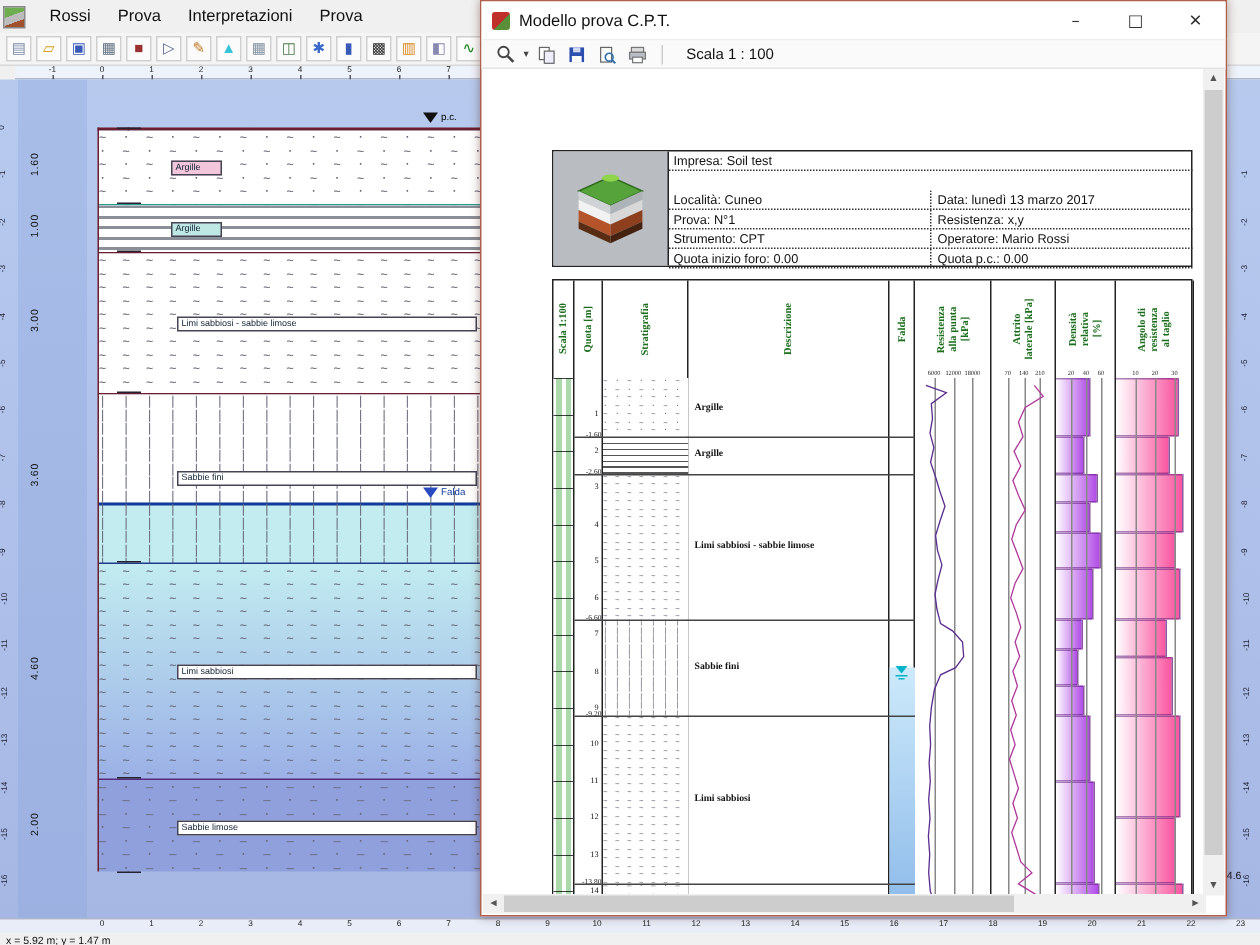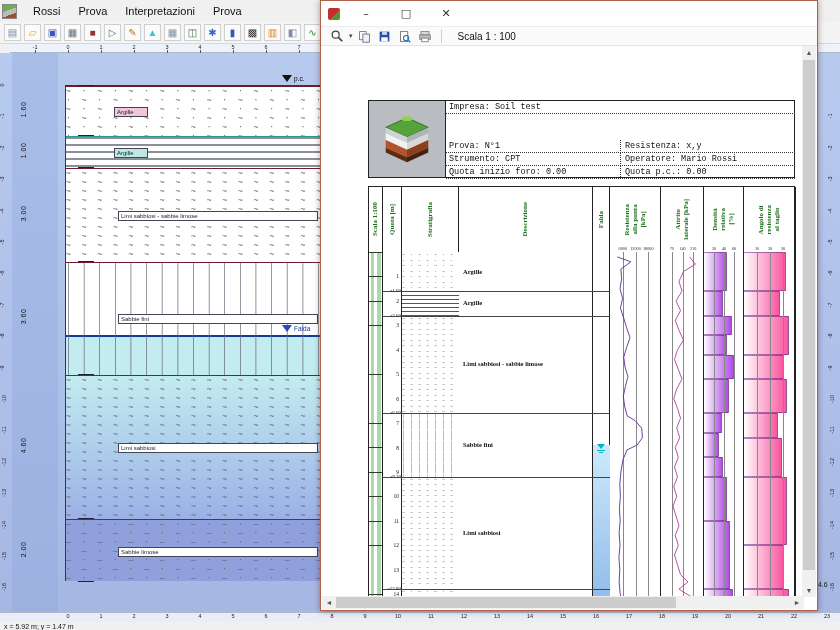--- a/index.html
+++ b/index.html
@@ -50,21 +50,21 @@
   #scale-label{font-size:10px;color:#111;margin-left:8px;}
   #pcontent{position:absolute;left:1px;top:45px;width:482px;height:551px;background:#fff;overflow:hidden;}
 
   
   #vscroll{position:absolute;right:1px;top:45px;width:14px;height:551px;background:#f0f0f0;}
   #hscroll{position:absolute;left:1px;bottom:1px;width:482px;height:13px;background:#f0f0f0;}
   .sc-arrow{position:absolute;width:14px;height:13px;display:flex;align-items:center;justify-content:center;font-size:7px;color:#555;}
   .sc-thumb{background:#cdcdcd;position:absolute;}
 
   
-  .rser{font-family:Liberation Mono, monospace;}
+  .rser{font-family:Liberation Sans, sans-serif;}
   #info-table{position:absolute;left:46px;top:54px;width:427px;height:78px;border:1px solid #222;}
   #logo-cell{position:absolute;left:0;top:0;width:77px;height:76px;background:#b9bdc2;border-right:1px solid #222;display:flex;align-items:center;justify-content:center;}
   .info-row{position:absolute;left:77px;width:349px;height:13px;font-size:8.5px;line-height:13px;padding-left:3px;border-bottom:1px dotted #333;white-space:nowrap;overflow:hidden;color:#111;}
   .info-cell-r{position:absolute;left:174px;top:0;width:175px;height:13px;border-left:1px dotted #333;padding-left:4px;white-space:nowrap;overflow:hidden;}
   #main-table{position:absolute;left:46px;top:140px;width:427px;height:456px;border:1px solid #222;}
   .hcell{position:absolute;top:0;height:65px;border-right:1px solid #222;display:flex;align-items:center;justify-content:center;}
   .hcell span{writing-mode:vertical-rl;transform:rotate(180deg);font-family:"Liberation Serif",serif;font-weight:bold;font-size:7px;line-height:1.15;text-align:center;white-space:pre-line;}
   .bcell{position:absolute;top:65px;height:391px;border-right:1px solid #222;overflow:visible;}
   #scala-cell-bg{position:absolute;inset:0;
      background:repeating-linear-gradient(180deg,rgba(0,0,0,.75) 0 .7px,transparent .7px 24.44px),
@@ -256,20 +256,21 @@
       <div class="rtick" style="left: 794px;">22</div>
       <div class="rtick" style="left: 827px;">23</div>
     </div>
   <div class="abs" id="statusbar">
     <span id="coord-readout">x = 5.92 m; y = 1.47 m</span>
   </div>
 
   <div class="abs" id="pwin">
     <div id="ptitle">
       <div id="ptitle-icon"></div>
+      <div id="ptitle-text">Modello prova C.P.T.</div>
       <div class="winbtn">–</div>
       <div class="winbtn">□</div>
       <div class="winbtn">✕</div>
     </div>
 
     <div id="ptoolbar">
       <div class="pt-icon">
         <svg width="14" height="14" viewBox="0 0 16 16">
             <circle cx="6.5" cy="6.5" r="4" fill="none" stroke="#444" stroke-width="1.4"></circle>
             <line x1="9.6" y1="9.6" x2="14" y2="14" stroke="#444" stroke-width="2"></line>
@@ -319,20 +320,21 @@
             <polygon points="30,34 52,24 52,31 30,41" fill="#d8d8d8"></polygon>
             <polygon points="8,31 30,41 30,49 8,39" fill="#b5542a"></polygon>
             <polygon points="30,41 52,31 52,39 30,49" fill="#8e3f1e"></polygon>
             <polygon points="8,39 30,49 30,54 8,44" fill="#5a2c14"></polygon>
             <polygon points="30,49 52,39 52,44 30,54" fill="#45220f"></polygon>
             <ellipse cx="30" cy="9" rx="6" ry="2.5" fill="#8fd44a"></ellipse>
           </svg>
         </div>
 
       <div class="info-row" style="top: 0px;">Impresa: Soil test</div>
+          <div class="info-row" style="top: 26px;">Località: Cuneo<div class="info-cell-r">Data: lunedì 13 marzo 2017</div></div>
           <div class="info-row" style="top: 39px;">Prova: N°1<div class="info-cell-r">Resistenza: x,y</div></div>
           <div class="info-row" style="top: 52px;">Strumento: CPT<div class="info-cell-r">Operatore: Mario Rossi</div></div>
           <div class="info-row" style="top: 65px;">Quota inizio foro: 0.00<div class="info-cell-r">Quota p.c.: 0.00</div></div>
         </div>
 
       <div id="main-table">
           <div class="hcell" style="left: 0px; width: 14px;">
             <span style="color: rgb(27, 110, 27);">Scala 1:100</span>
           </div>
           <div class="hcell" style="left: 14px; width: 19px;">

